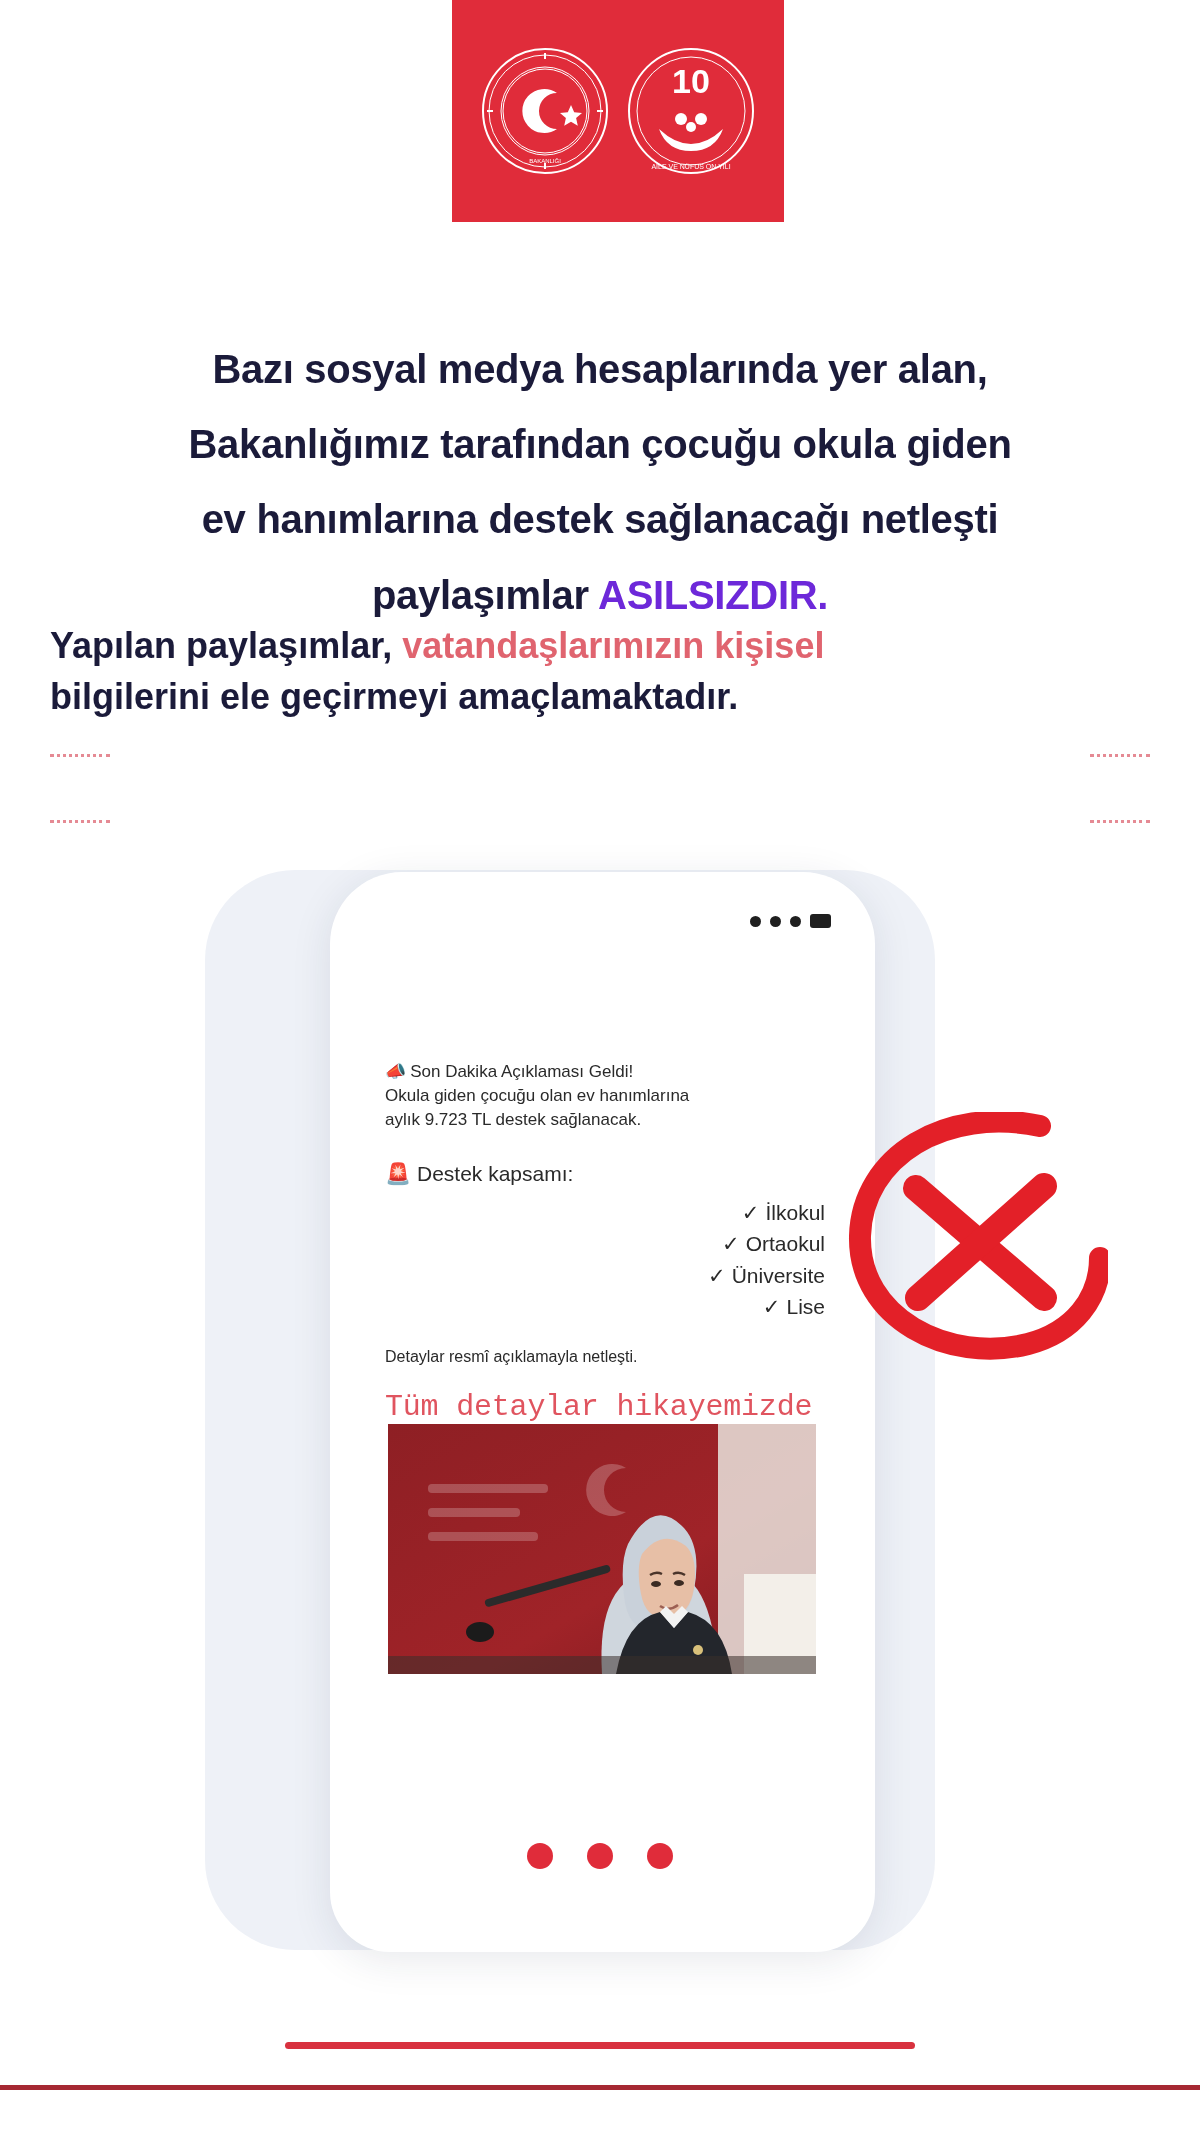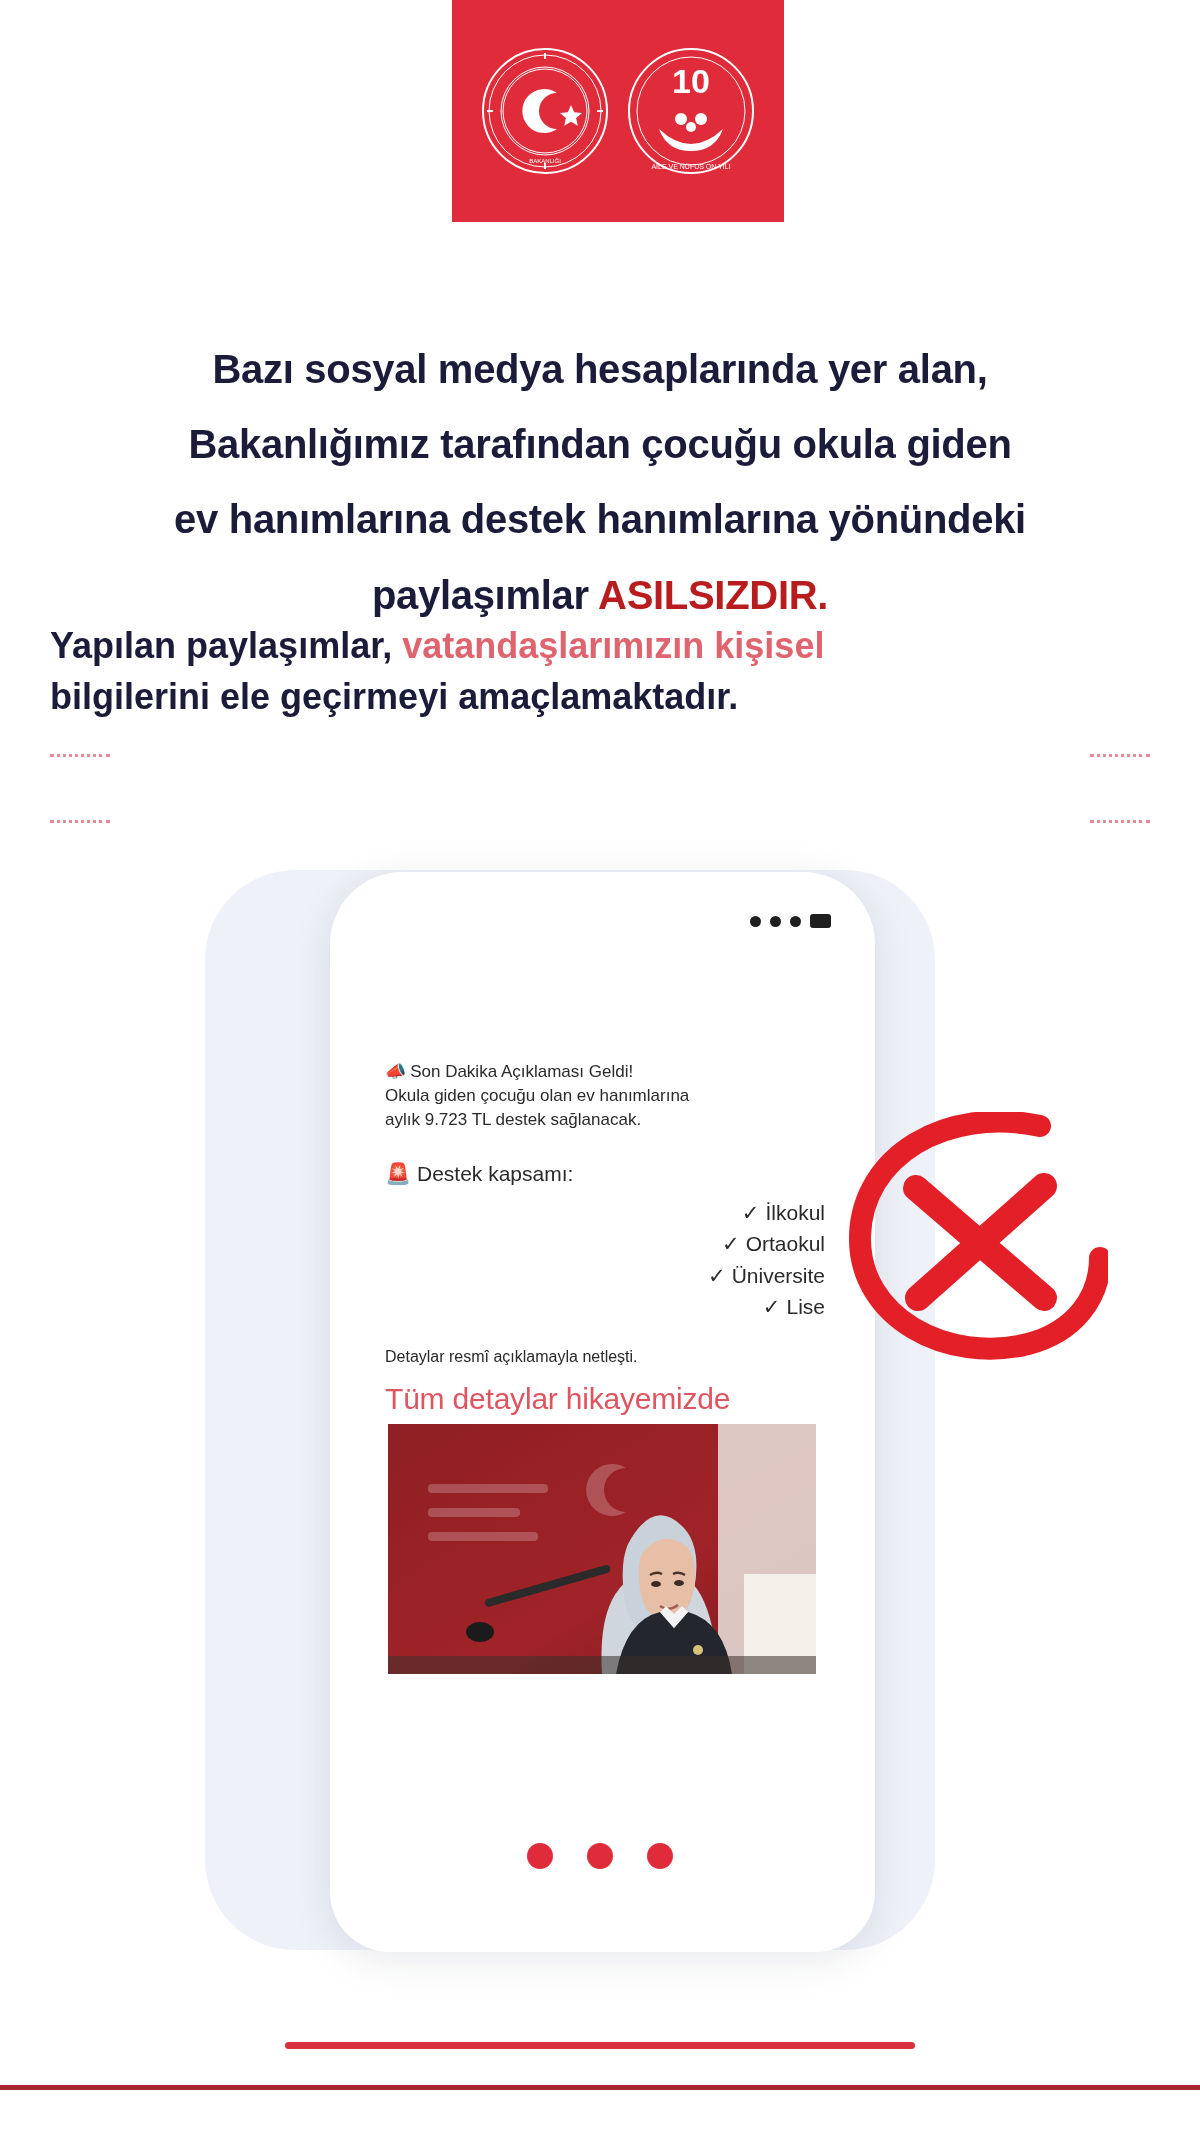--- a/index.html
+++ b/index.html
@@ -61,21 +61,21 @@
   .dotted-rule {
     position: absolute;
     top: 432px;
     height: 0;
     border-top: 3px dotted #e58a94;
   }
   .dotted-rule.left  { left: 0;   width: 60px; }
   .dotted-rule.right { right: 0;  width: 60px; }
   .dotted-rule2 { top: 498px; }
 
-  .red { color: #b91c1c; }
+  .red { color: #6d28d9; }
   .pink { color: #e0646f; }
 
   .subhead {
     position: absolute;
     left: 50px;
     top: 620px;
     width: 1100px;
     text-align: left;
   }
   .subhead .line {
@@ -147,24 +147,25 @@
   .post ul li {
     font-size: 21px;
     line-height: 1.48;
   }
   .post .check { color: #2a2a2a; margin-right: 6px; }
   .post .detail {
     margin-top: 26px;
     font-size: 16px;
   }
   .post .story-cta {
-    margin-top: 16px;
+    margin-top: 24px;
     font-size: 30px;
     color: #e0545f;
     letter-spacing: -0.2px;
+    font-family: Liberation Mono, monospace;
   }
 
   
   .post-photo {
     position: absolute;
     left: 388px;
     top: 1424px;
     width: 428px;
     height: 250px;
     overflow: hidden;
@@ -254,21 +255,21 @@
         <circle cx="76" cy="74" r="6" fill="#ffffff"></circle>
         <circle cx="66" cy="82" r="5" fill="#ffffff"></circle>
         <text x="66" y="124" fill="#ffffff" font-size="7" text-anchor="middle" font-family="Liberation Sans, sans-serif">AİLE VE NÜFUS ON YILI</text>
       </svg>
     </div>
   </div>
 
   <div class="headline">
     <div class="line">Bazı sosyal medya hesaplarında yer alan,</div>
     <div class="line">Bakanlığımız tarafından çocuğu okula giden</div>
-    <div class="line with-rule">ev hanımlarına destek hanımlarına yönündeki</div>
+    <div class="line with-rule">ev hanımlarına destek sağlanacağı netleşti</div>
     <div class="line">
       <span>paylaşımlar </span><span class="red">ASILSIZDIR.</span>
     </div>
     <div class="dotted-rule left"></div>
     <div class="dotted-rule right"></div>
     <div class="dotted-rule dotted-rule2 left"></div>
     <div class="dotted-rule dotted-rule2 right"></div>
   </div>
 
   <div class="subhead">

